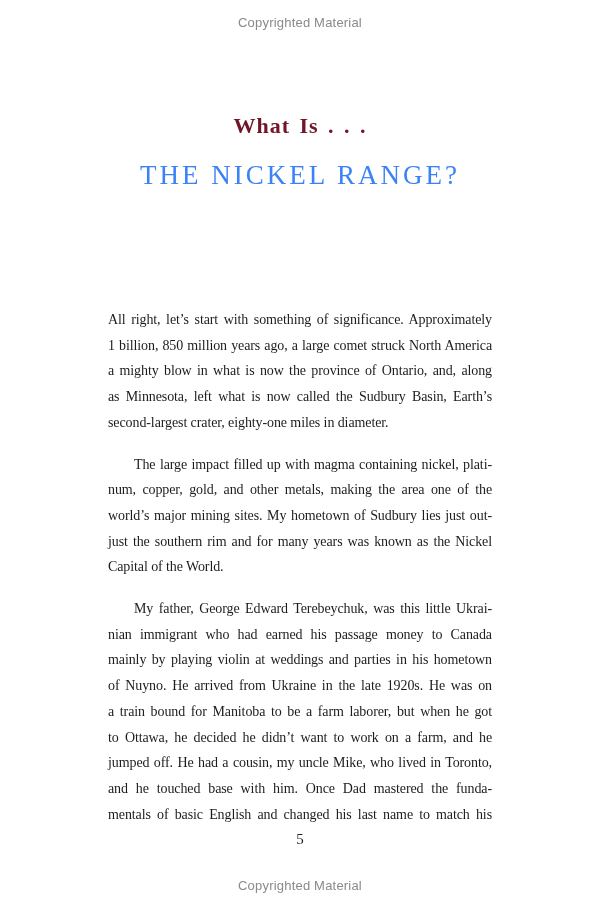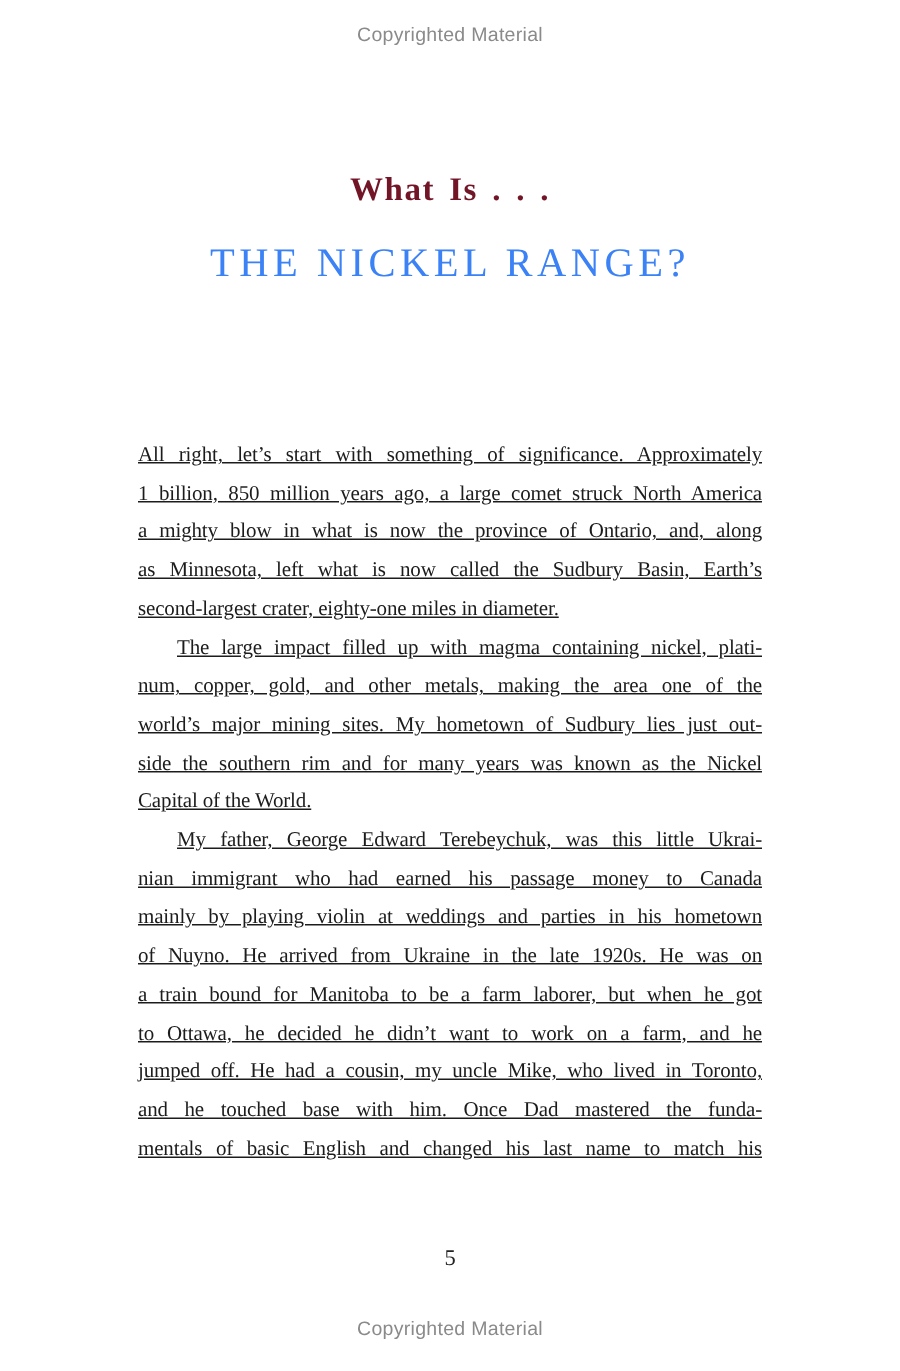--- a/index.html
+++ b/index.html
@@ -60,21 +60,21 @@
     position: absolute;
     top: 291px;
     left: 92px;
     width: 416px;
     font-family: "Liberation Serif", serif;
     font-size: 14px;
     line-height: 25.7px;
     letter-spacing: -0.1px;
     color: #1c1c1c;
   }
-  .paragraph { margin: 0; text-decoration: underline; }
+  .paragraph { margin: 16px; }
   .body-line {
     text-align: justify;
     text-align-last: justify;
     white-space: normal;
   }
   .body-line.last-line { text-align-last: left; }
   .body-line.indented { text-indent: 26px; }
 
   .page-number {
     position: absolute;
@@ -103,21 +103,21 @@
         <div class="body-line">All right, let’s start with something of significance. Approximately</div>
         <div class="body-line">1 billion, 850 million years ago, a large comet struck North America</div>
         <div class="body-line">a mighty blow in what is now the province of Ontario, and, along</div>
         <div class="body-line">as Minnesota, left what is now called the Sudbury Basin, Earth’s</div>
         <div class="body-line last-line">second-largest crater, eighty-one miles in diameter.</div>
       </div>
       <div class="paragraph">
         <div class="body-line indented">The large impact filled up with magma containing nickel, plati-</div>
         <div class="body-line">num, copper, gold, and other metals, making the area one of the</div>
         <div class="body-line">world’s major mining sites. My hometown of Sudbury lies just out-</div>
-        <div class="body-line">side the southern rim and for many years was known as the Nickel</div>
+        <div class="body-line">just the southern rim and for many years was known as the Nickel</div>
         <div class="body-line last-line">Capital of the World.</div>
       </div>
       <div class="paragraph">
         <div class="body-line indented">My father, George Edward Terebeychuk, was this little Ukrai-</div>
         <div class="body-line">nian immigrant who had earned his passage money to Canada</div>
         <div class="body-line">mainly by playing violin at weddings and parties in his hometown</div>
         <div class="body-line">of Nuyno. He arrived from Ukraine in the late 1920s. He was on</div>
         <div class="body-line">a train bound for Manitoba to be a farm laborer, but when he got</div>
         <div class="body-line">to Ottawa, he decided he didn’t want to work on a farm, and he</div>
         <div class="body-line">jumped off. He had a cousin, my uncle Mike, who lived in Toronto,</div>

